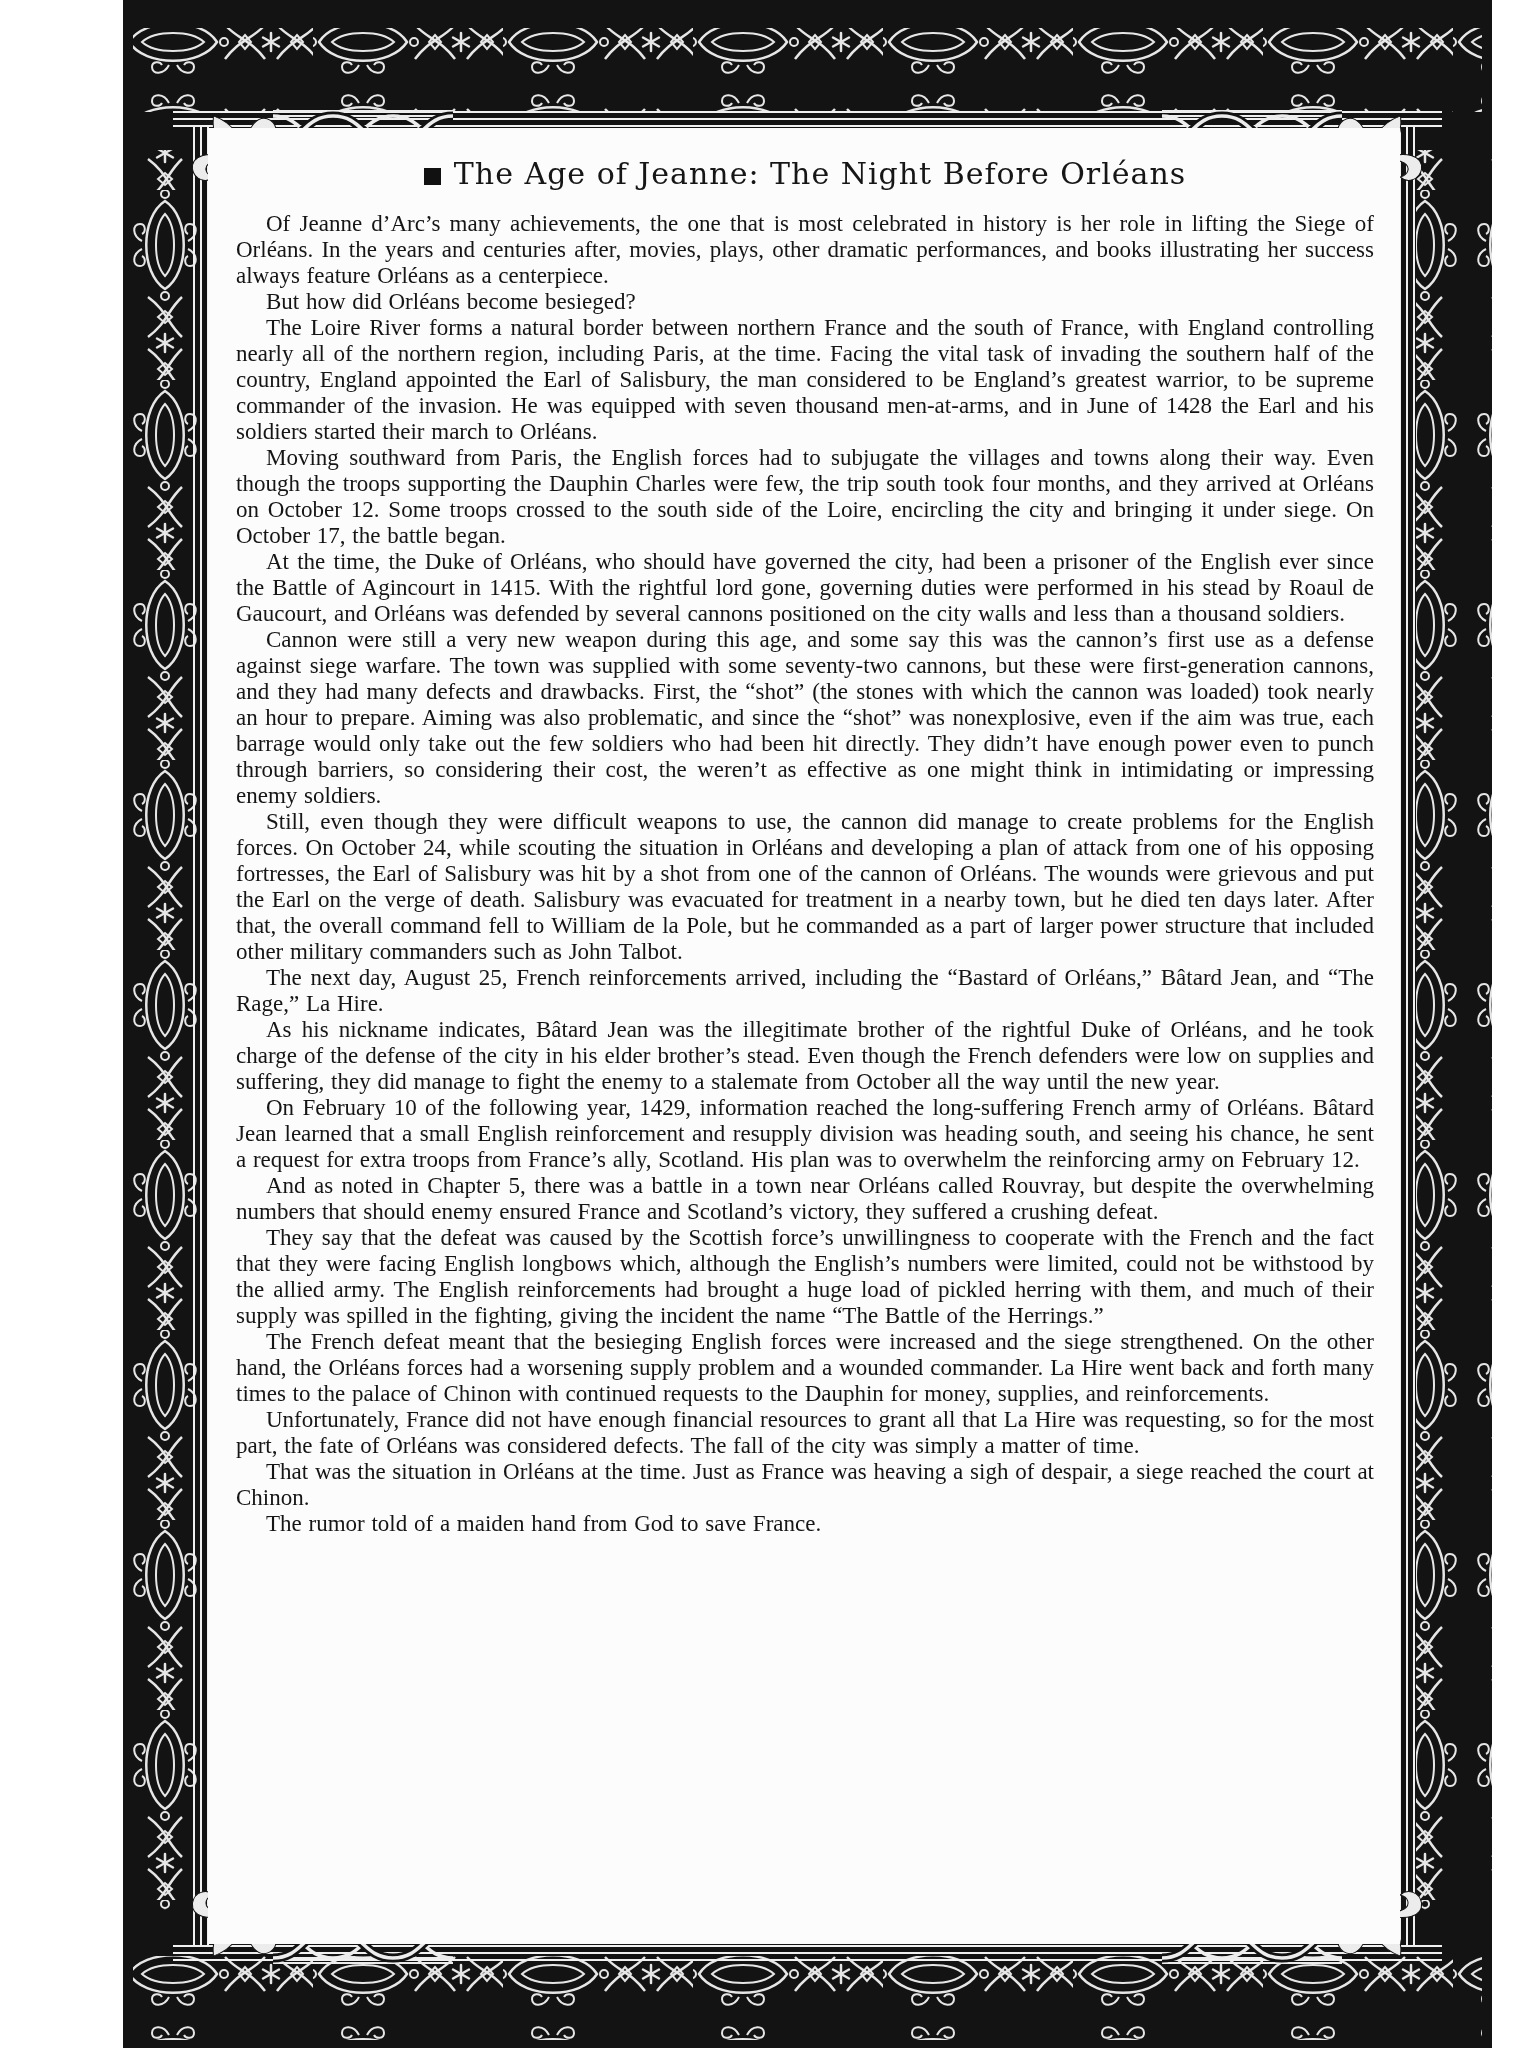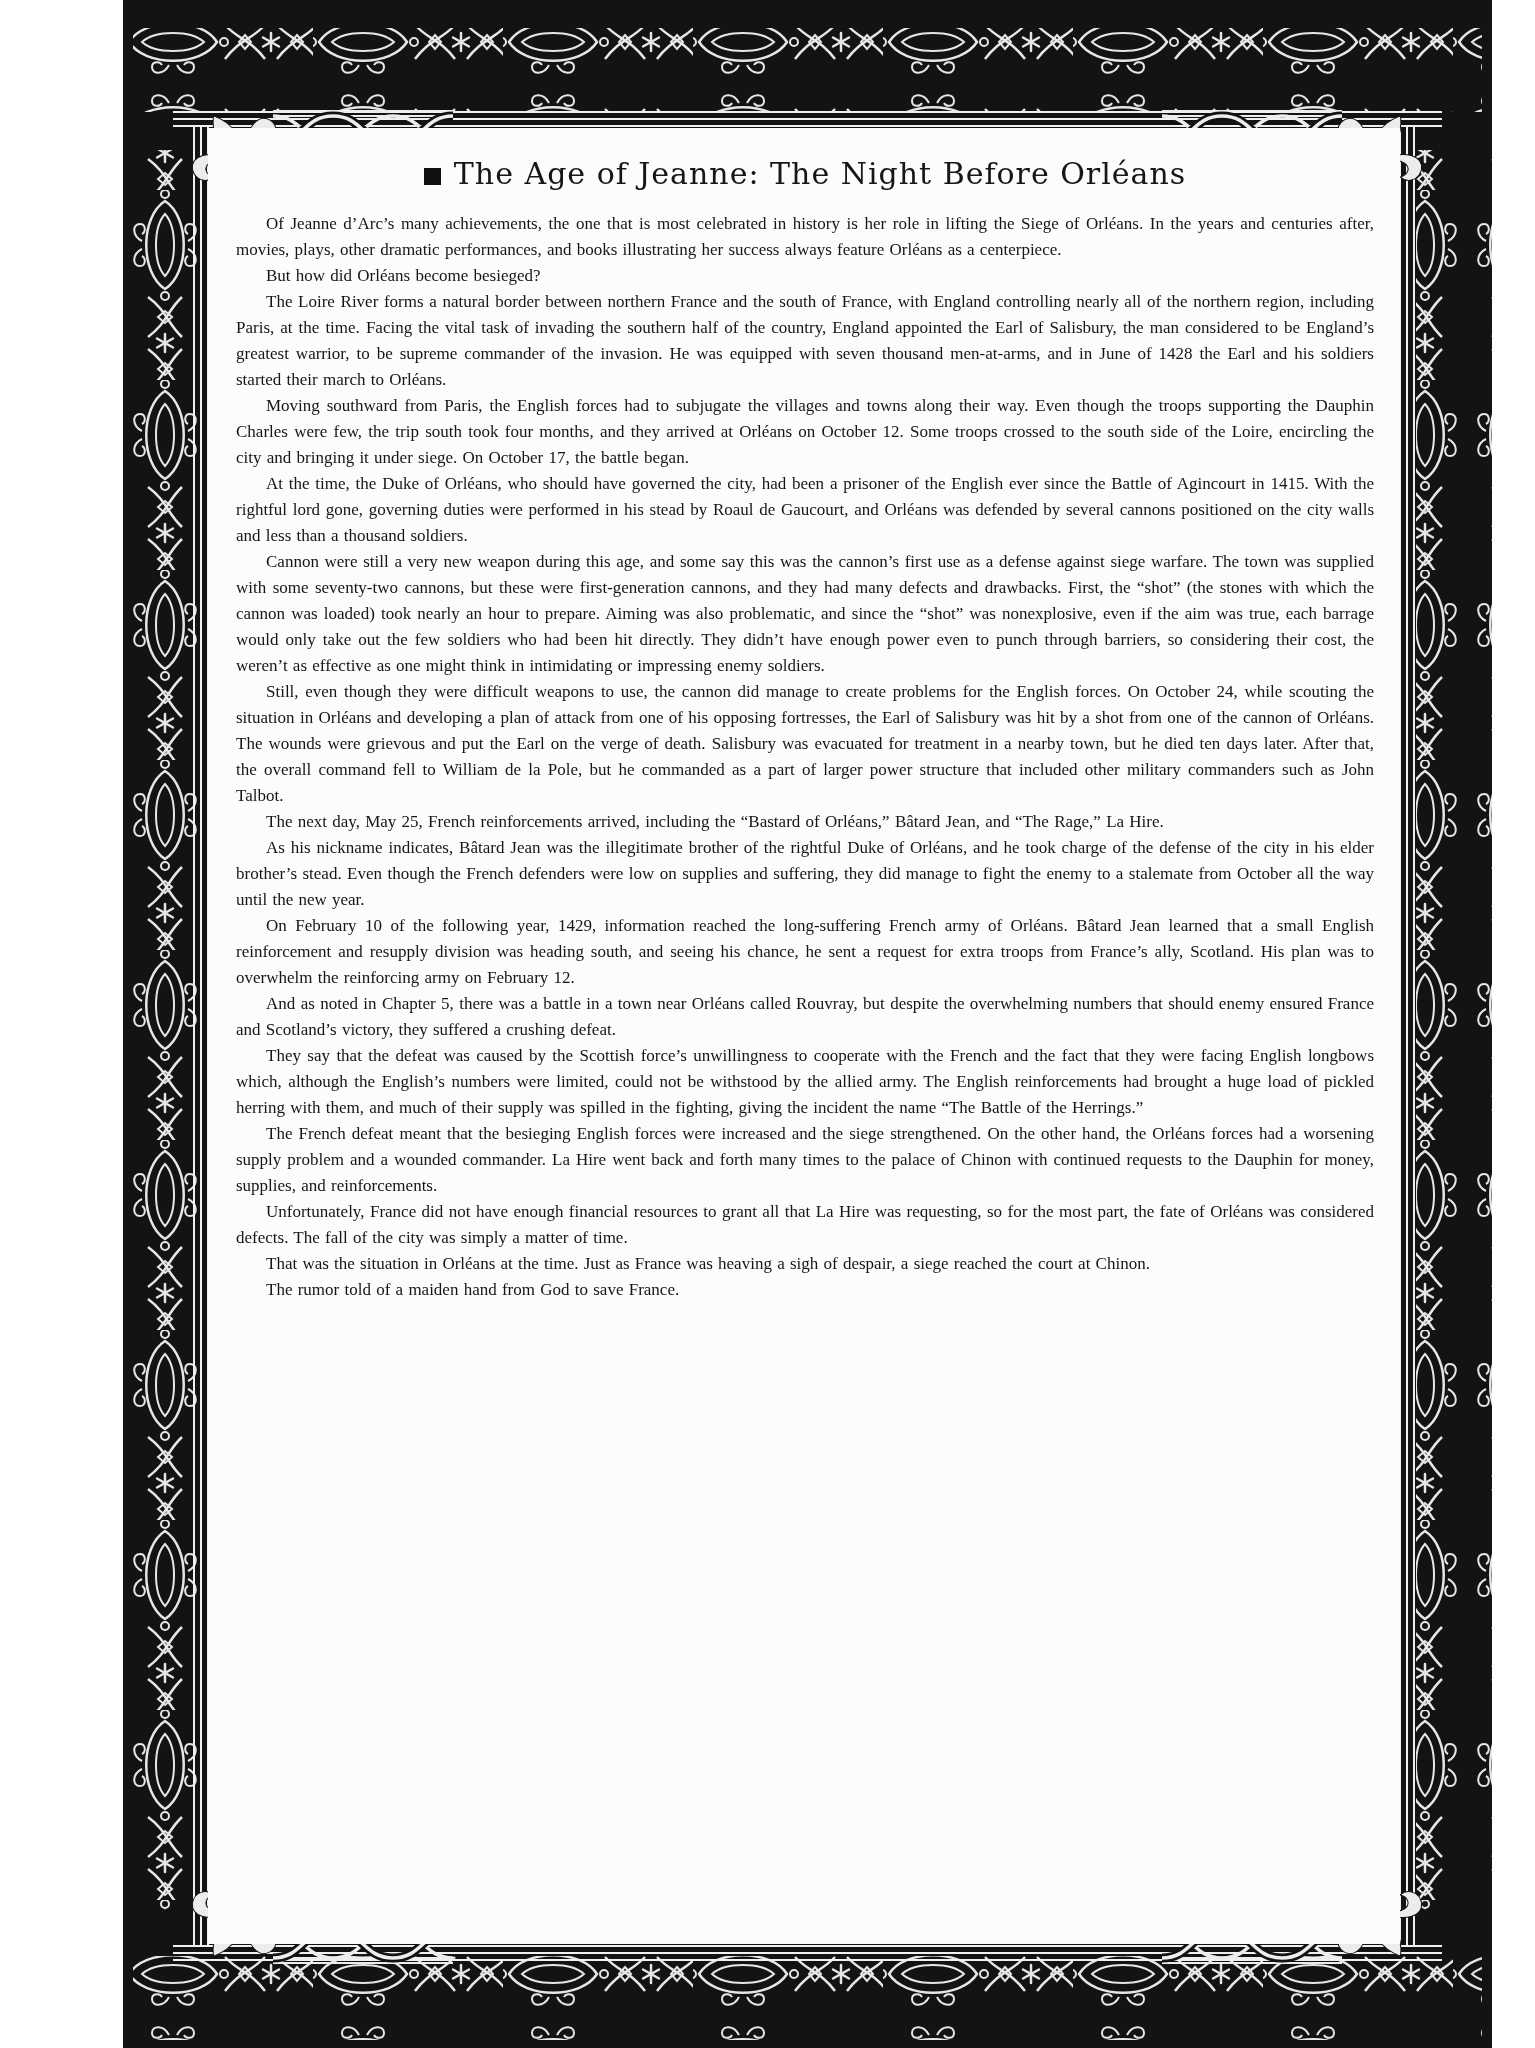--- a/index.html
+++ b/index.html
@@ -22,21 +22,21 @@
     text-align:center;
     font-family:"DejaVu Serif", serif;
     font-size:30px;font-weight:500;letter-spacing:1px;
     margin:12px 0 20px 0;color:#161616;white-space:nowrap;
   }
   .bullet{
     display:inline-block;width:17px;height:17px;background:#111;
     margin-right:13px;transform:translateY(1px);
   }
   .body-text p{
-    margin:0;text-indent:30px;font-size:17px;line-height:26px;
+    margin:0;text-indent:30px;font-size:23px;line-height:26px;
     text-align:justify;color:#151515;word-spacing:1px;
   }
 </style>
 </head>
 <body>
 
 <div class="frame">
   <svg class="deco" viewBox="0 0 1369 2048" aria-hidden="true">
     <defs>
       <g id="orn-cartouche" stroke="#e6e6e6" fill="none" stroke-width="2.5">
@@ -156,21 +156,21 @@
     <div class="panel-inner">
       <h1 class="title"><span class="bullet"></span><span>The Age of Jeanne: The Night Before Orléans</span></h1>
       <div class="body-text">
           <p class="para">Of Jeanne d’Arc’s many achievements, the one that is most celebrated in history is her role in lifting the Siege of Orléans. In the years and centuries after, movies, plays, other dramatic performances, and books illustrating her success always feature Orléans as a centerpiece.</p>
           <p class="para">But how did Orléans become besieged?</p>
           <p class="para">The Loire River forms a natural border between northern France and the south of France, with England controlling nearly all of the northern region, including Paris, at the time. Facing the vital task of invading the southern half of the country, England appointed the Earl of Salisbury, the man considered to be England’s greatest warrior, to be supreme commander of the invasion. He was equipped with seven thousand men-at-arms, and in June of 1428 the Earl and his soldiers started their march to Orléans.</p>
           <p class="para">Moving southward from Paris, the English forces had to subjugate the villages and towns along their way. Even though the troops supporting the Dauphin Charles were few, the trip south took four months, and they arrived at Orléans on October 12. Some troops crossed to the south side of the Loire, encircling the city and bringing it under siege. On October 17, the battle began.</p>
           <p class="para">At the time, the Duke of Orléans, who should have governed the city, had been a prisoner of the English ever since the Battle of Agincourt in 1415. With the rightful lord gone, governing duties were performed in his stead by Roaul de Gaucourt, and Orléans was defended by several cannons positioned on the city walls and less than a thousand soldiers.</p>
           <p class="para">Cannon were still a very new weapon during this age, and some say this was the cannon’s first use as a defense against siege warfare. The town was supplied with some seventy-two cannons, but these were first-generation cannons, and they had many defects and drawbacks. First, the “shot” (the stones with which the cannon was loaded) took nearly an hour to prepare. Aiming was also problematic, and since the “shot” was nonexplosive, even if the aim was true, each barrage would only take out the few soldiers who had been hit directly. They didn’t have enough power even to punch through barriers, so considering their cost, the weren’t as effective as one might think in intimidating or impressing enemy soldiers.</p>
           <p class="para">Still, even though they were difficult weapons to use, the cannon did manage to create problems for the English forces. On October 24, while scouting the situation in Orléans and developing a plan of attack from one of his opposing fortresses, the Earl of Salisbury was hit by a shot from one of the cannon of Orléans. The wounds were grievous and put the Earl on the verge of death. Salisbury was evacuated for treatment in a nearby town, but he died ten days later. After that, the overall command fell to William de la Pole, but he commanded as a part of larger power structure that included other military commanders such as John Talbot.</p>
-          <p class="para">The next day, May 25, French reinforcements arrived, including the “Bastard of Orléans,” Bâtard Jean, and “The Rage,” La Hire.</p>
+          <p class="para">The next day, August 25, French reinforcements arrived, including the “Bastard of Orléans,” Bâtard Jean, and “The Rage,” La Hire.</p>
           <p class="para">As his nickname indicates, Bâtard Jean was the illegitimate brother of the rightful Duke of Orléans, and he took charge of the defense of the city in his elder brother’s stead. Even though the French defenders were low on supplies and suffering, they did manage to fight the enemy to a stalemate from October all the way until the new year.</p>
           <p class="para">On February 10 of the following year, 1429, information reached the long-suffering French army of Orléans. Bâtard Jean learned that a small English reinforcement and resupply division was heading south, and seeing his chance, he sent a request for extra troops from France’s ally, Scotland. His plan was to overwhelm the reinforcing army on February 12.</p>
           <p class="para">And as noted in Chapter 5, there was a battle in a town near Orléans called Rouvray, but despite the overwhelming numbers that should enemy ensured France and Scotland’s victory, they suffered a crushing defeat.</p>
           <p class="para">They say that the defeat was caused by the Scottish force’s unwillingness to cooperate with the French and the fact that they were facing English longbows which, although the English’s numbers were limited, could not be withstood by the allied army. The English reinforcements had brought a huge load of pickled herring with them, and much of their supply was spilled in the fighting, giving the incident the name “The Battle of the Herrings.”</p>
           <p class="para">The French defeat meant that the besieging English forces were increased and the siege strengthened. On the other hand, the Orléans forces had a worsening supply problem and a wounded commander. La Hire went back and forth many times to the palace of Chinon with continued requests to the Dauphin for money, supplies, and reinforcements.</p>
           <p class="para">Unfortunately, France did not have enough financial resources to grant all that La Hire was requesting, so for the most part, the fate of Orléans was considered defects. The fall of the city was simply a matter of time.</p>
           <p class="para">That was the situation in Orléans at the time. Just as France was heaving a sigh of despair, a siege reached the court at Chinon.</p>
           <p class="para">The rumor told of a maiden hand from God to save France.</p>
         </div>
     </div>

